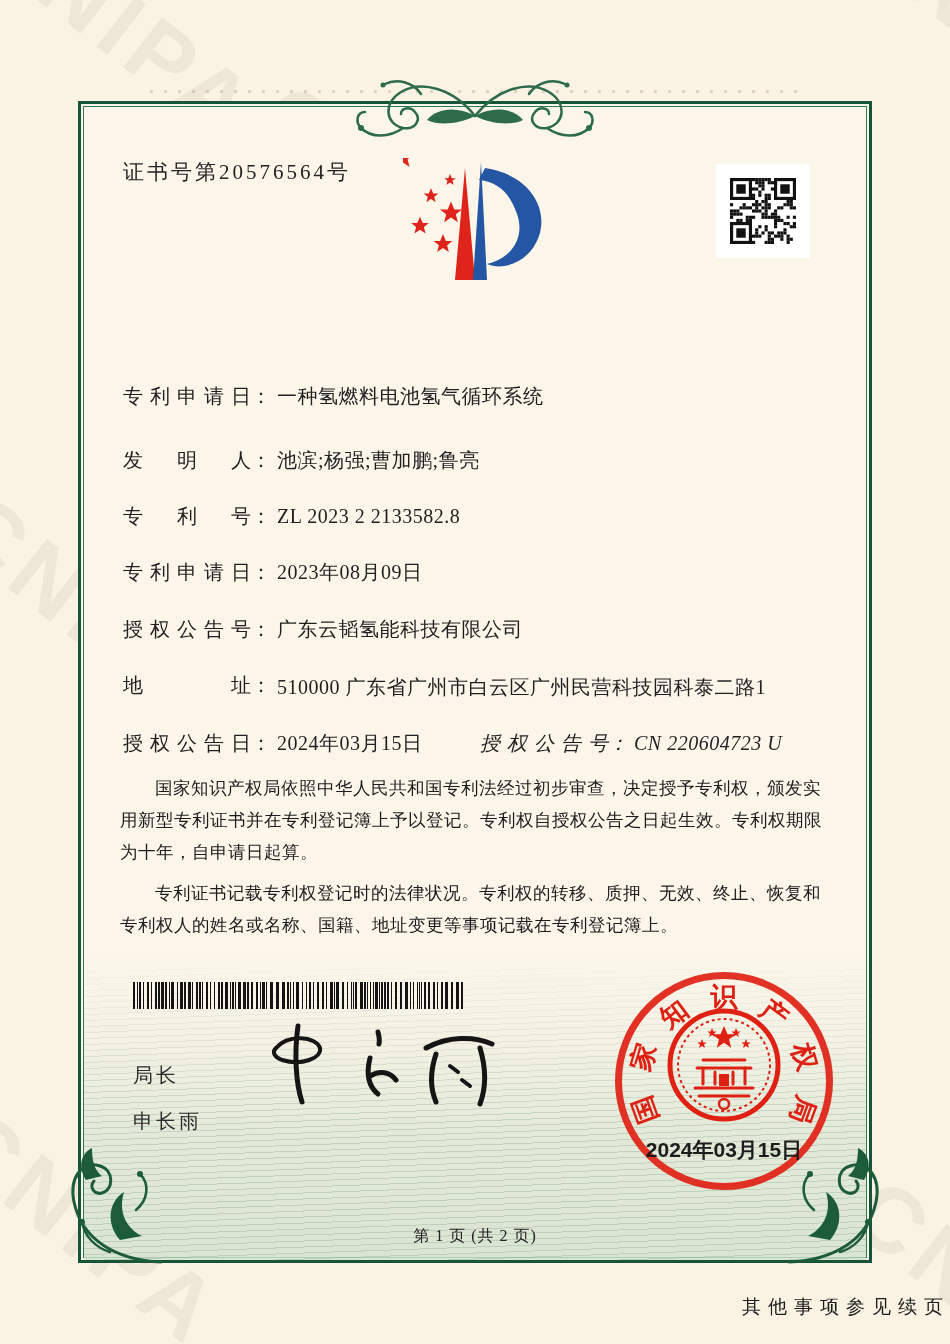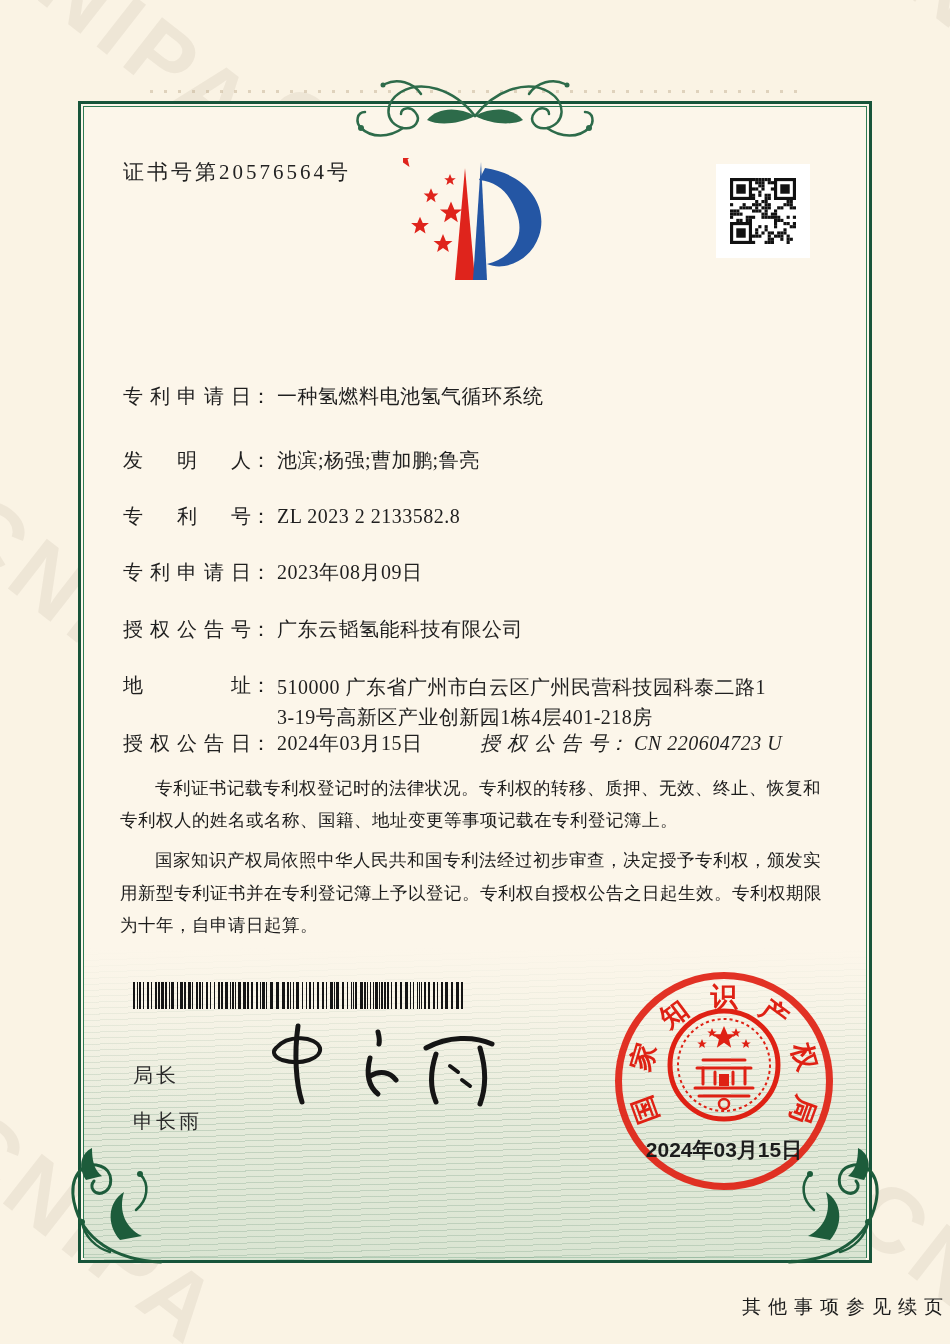--- a/index.html
+++ b/index.html
@@ -296,35 +296,35 @@
     <div class="frow" style="top:120px;">
       <span class="f-label">专利号</span><span class="f-colon">：</span><span class="f-value">ZL 2023 2 2133582.8</span>
     </div>
     <div class="frow" style="top:176px;">
       <span class="f-label">专利申请日</span><span class="f-colon">：</span><span class="f-value">2023年08月09日</span>
     </div>
     <div class="frow" style="top:233px;">
       <span class="f-label">授权公告号</span><span class="f-colon">：</span><span class="f-value">广东云韬氢能科技有限公司</span>
     </div>
     <div class="frow" style="top:289px;">
-      <span class="f-label">地址</span><span class="f-colon">：</span><span class="addr-val"><span>510000 广东省广州市白云区广州民营科技园科泰二路1</span><br><span>3-19号高新区产业创新园1栋4层401-218房</span></span>
+      <span class="f-label">地址</span><span class="f-colon">：</span><span class="addr-val"><span>510000 广东省广州市白云区广州民营科技园科泰二路1</span><br></span>
     </div>
     <div class="frow" style="top:347px;width:710px;">
       <span>
         <span class="f-label">授权公告日</span><span class="f-colon">：</span><span class="f-value">2024年03月15日</span>
       </span>
       <span class="pair2">
         <span class="f-label">授权公告号</span><span class="f-colon">：</span><span class="f-value">CN 220604723 U</span>
       </span>
     </div>
   </div>
 
   <div class="paras">
+    <p>国家知识产权局依照中华人民共和国专利法经过初步审查，决定授予专利权，颁发实用新型专利证书并在专利登记簿上予以登记。专利权自授权公告之日起生效。专利权期限为十年，自申请日起算。</p>
     <p>专利证书记载专利权登记时的法律状况。专利权的转移、质押、无效、终止、恢复和专利权人的姓名或名称、国籍、地址变更等事项记载在专利登记簿上。</p>
-    <p>国家知识产权局依照中华人民共和国专利法经过初步审查，决定授予专利权，颁发实用新型专利证书并在专利登记簿上予以登记。专利权自授权公告之日起生效。专利权期限为十年，自申请日起算。</p>
   </div>
 
   <div class="barcode">
       <i style="left: 0px; width: 2px;"></i>
       <i style="left: 4px; width: 1px;"></i>
       <i style="left: 6px; width: 2px;"></i>
       <i style="left: 10px; width: 1px;"></i>
       <i style="left: 14px; width: 2px;"></i>
       <i style="left: 18px; width: 1px;"></i>
       <i style="left: 22px; width: 2px;"></i>
@@ -455,15 +455,16 @@
           <path d="M30,82 L88,82"></path>
           <path d="M34,90 L84,90"></path>
         </g>
         <rect x="54" y="68" width="10" height="12" stroke="none"></rect>
         <circle cx="59" cy="98" r="5" fill="none" stroke-width="2.5"></circle>
       </g>
     </svg>
     <div class="seal-date">2024年03月15日</div>
   </div>
 
+  <div class="page-num">第 1 页 (共 2 页)</div>
   <div class="cont-note">其他事项参见续页</div>
 
 </div>
 
 </body></html>

